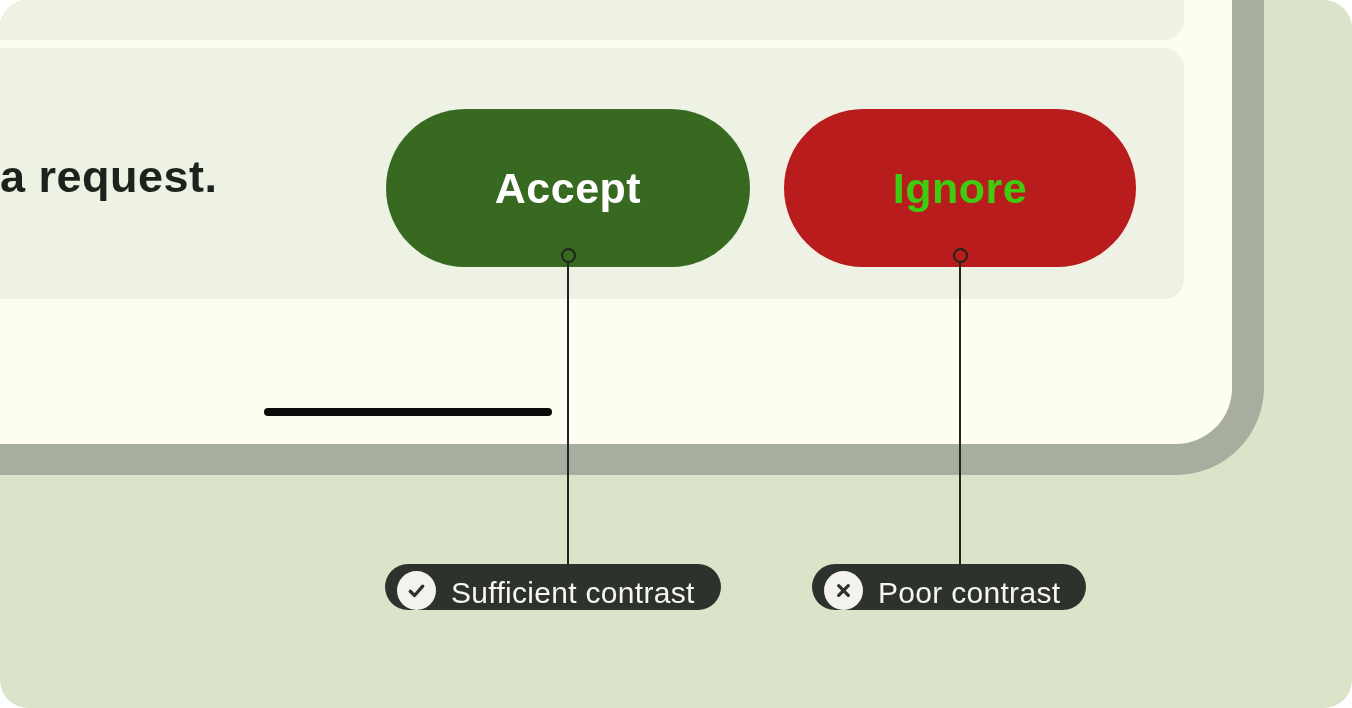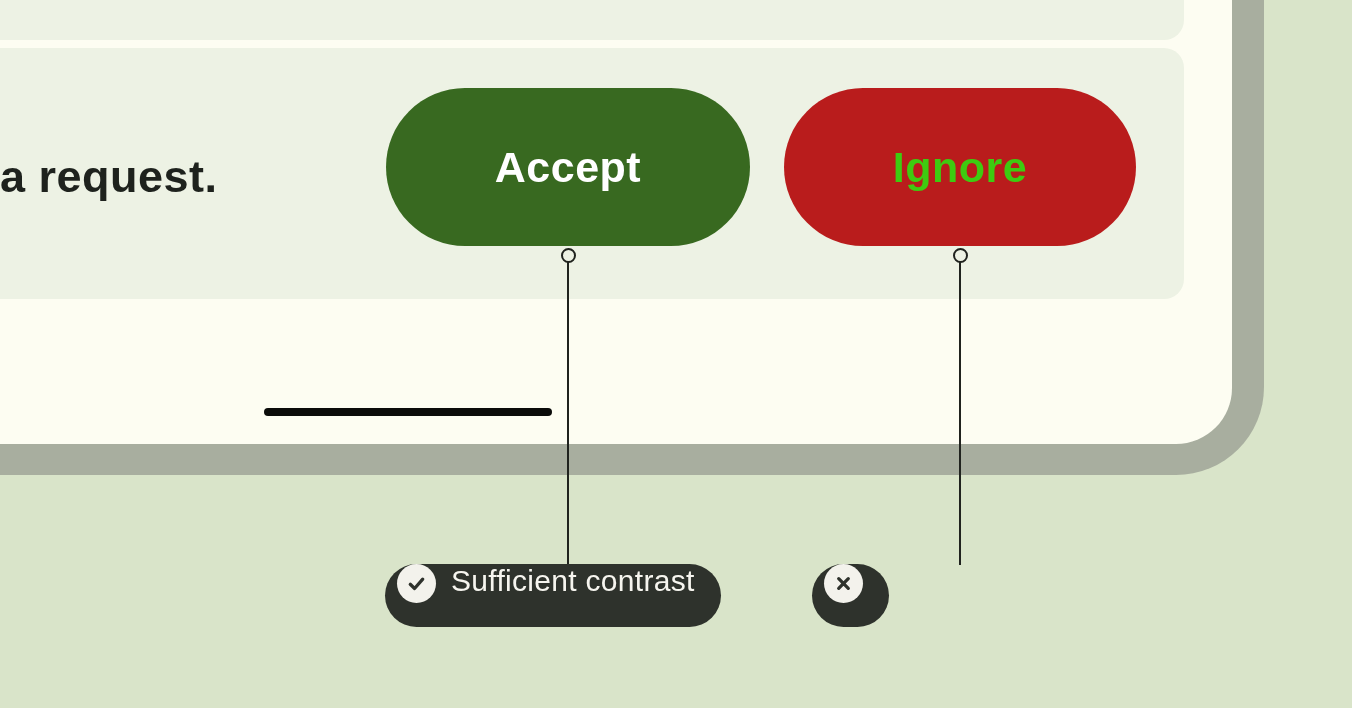--- a/index.html
+++ b/index.html
@@ -6,20 +6,21 @@
   body {
     font-family: "Liberation Sans", sans-serif;
     -webkit-font-smoothing: antialiased;
   }
   .stage {
     position: relative;
     width: 1352px;
     height: 708px;
     background: #d9e4c9;
     overflow: hidden;
+    border-radius: 28px;
   }
   
   .device-frame {
     position: absolute;
     left: -60px; top: -60px;
     width: 1324px; height: 535px;
     background: #a8ae9f;
     border-radius: 0 0 88px 0;
   }
   .device-card {
@@ -47,21 +48,21 @@
     line-height: 58px;
     font-size: 45px;
     font-weight: 700;
     letter-spacing: 0.5px;
     color: #1e221d;
     white-space: nowrap;
   }
   
   .pill-btn {
     position: absolute;
-    top: 88px;
+    top: 109px;
     height: 158px;
     border: none;
     border-radius: 79px;
     display: flex;
     align-items: center;
     justify-content: center;
     font-family: "Liberation Sans", sans-serif;
     font-size: 43px;
     font-weight: 700;
     letter-spacing: 0.5px;
@@ -106,25 +107,25 @@
     border: 2.5px solid #20231e;
     border-radius: 50%;
     background: transparent;
   }
   .connector-dot.d1 { left: 561px; }
   .connector-dot.d2 { left: 953px; }
   
   .callout {
     position: absolute;
     top: 564px;
-    height: 63px;
+    height: 46px;
     border-radius: 32px;
     background: #2e322c;
     display: inline-flex;
-    align-items: flex-start;
+    align-items: flex-end;
     gap: 15px;
     padding: 0 26px 0 12px;
     color: #f6f5ef;
     font-size: 30px;
     font-weight: 500;
     letter-spacing: 0.3px;
     white-space: nowrap;
   }
   .callout-sufficient { left: 385px; }
   .callout-poor { left: 812px; }
@@ -170,15 +171,16 @@
     </span>
     <span>Sufficient contrast</span>
   </div>
 
   <div class="callout callout-poor">
     <span class="callout-icon-circle">
       <svg width="23" height="23" viewBox="0 0 24 24" fill="none">
         <path d="M7 7 L17 17 M17 7 L7 17" stroke="#2e322c" stroke-width="3.4" stroke-linecap="round" stroke-linejoin="round"></path>
       </svg>
     </span>
+    <span>Poor contrast</span>
   </div>
 
 </div>
 
 </body></html>

